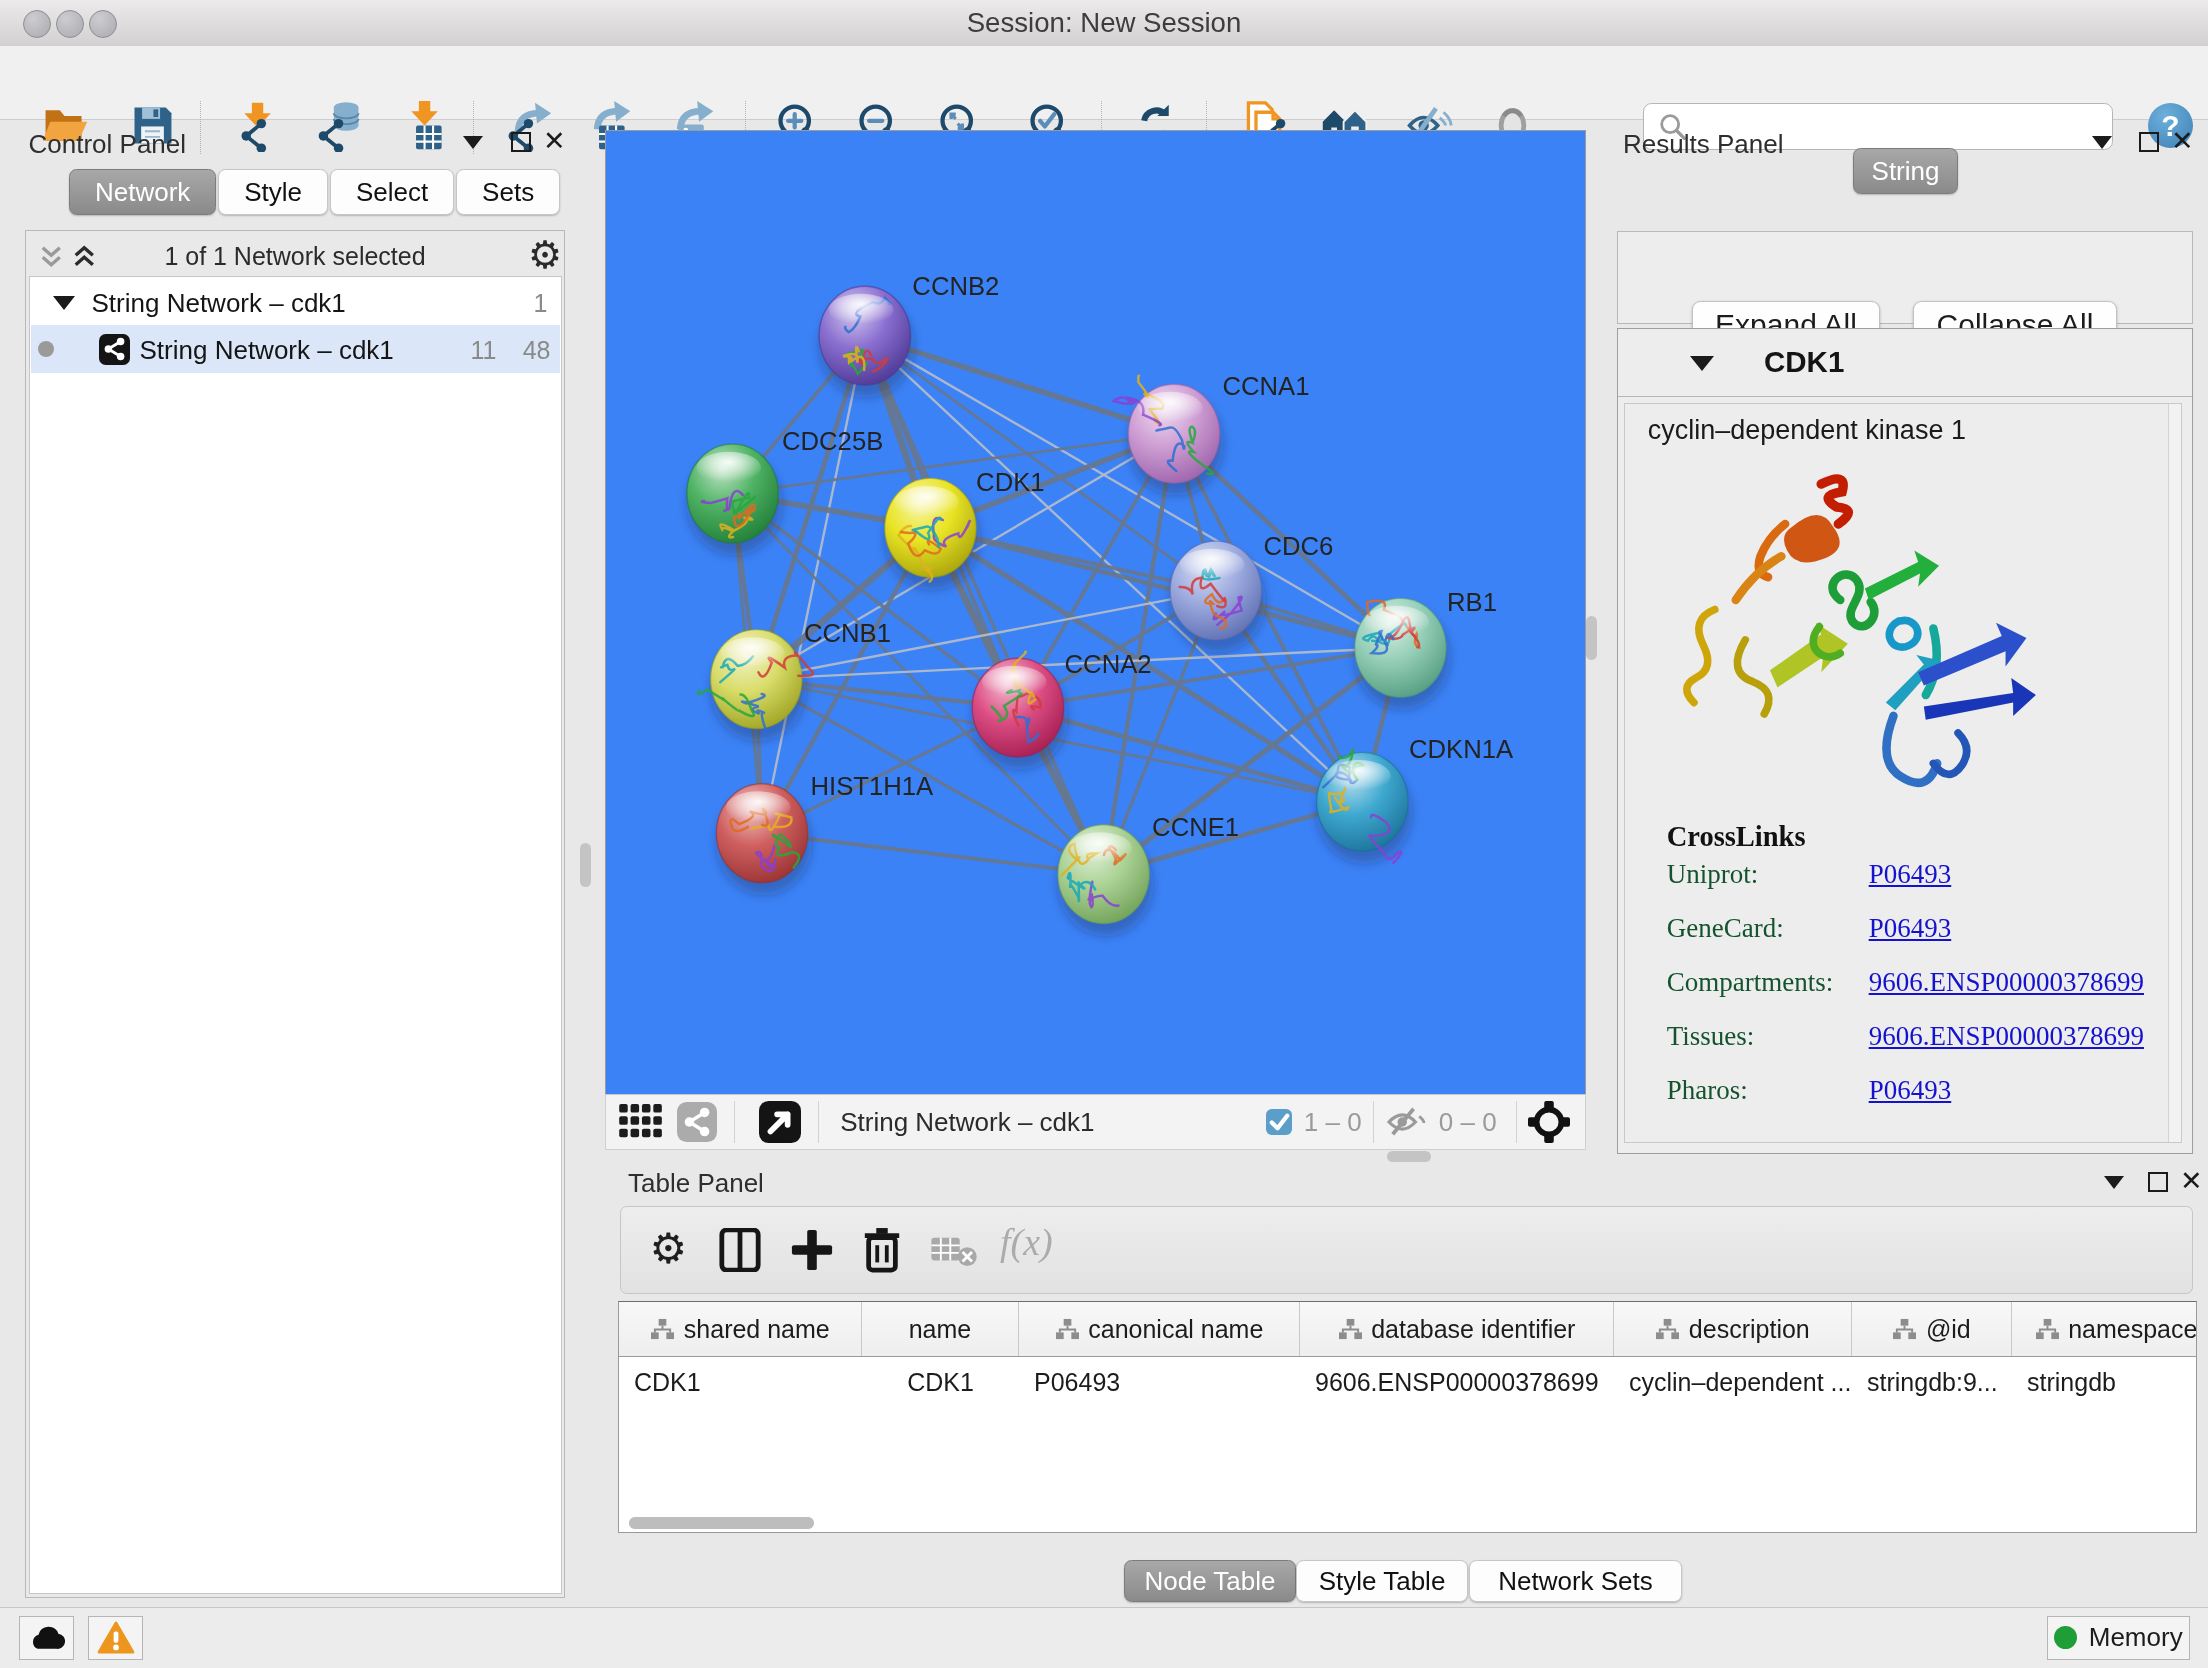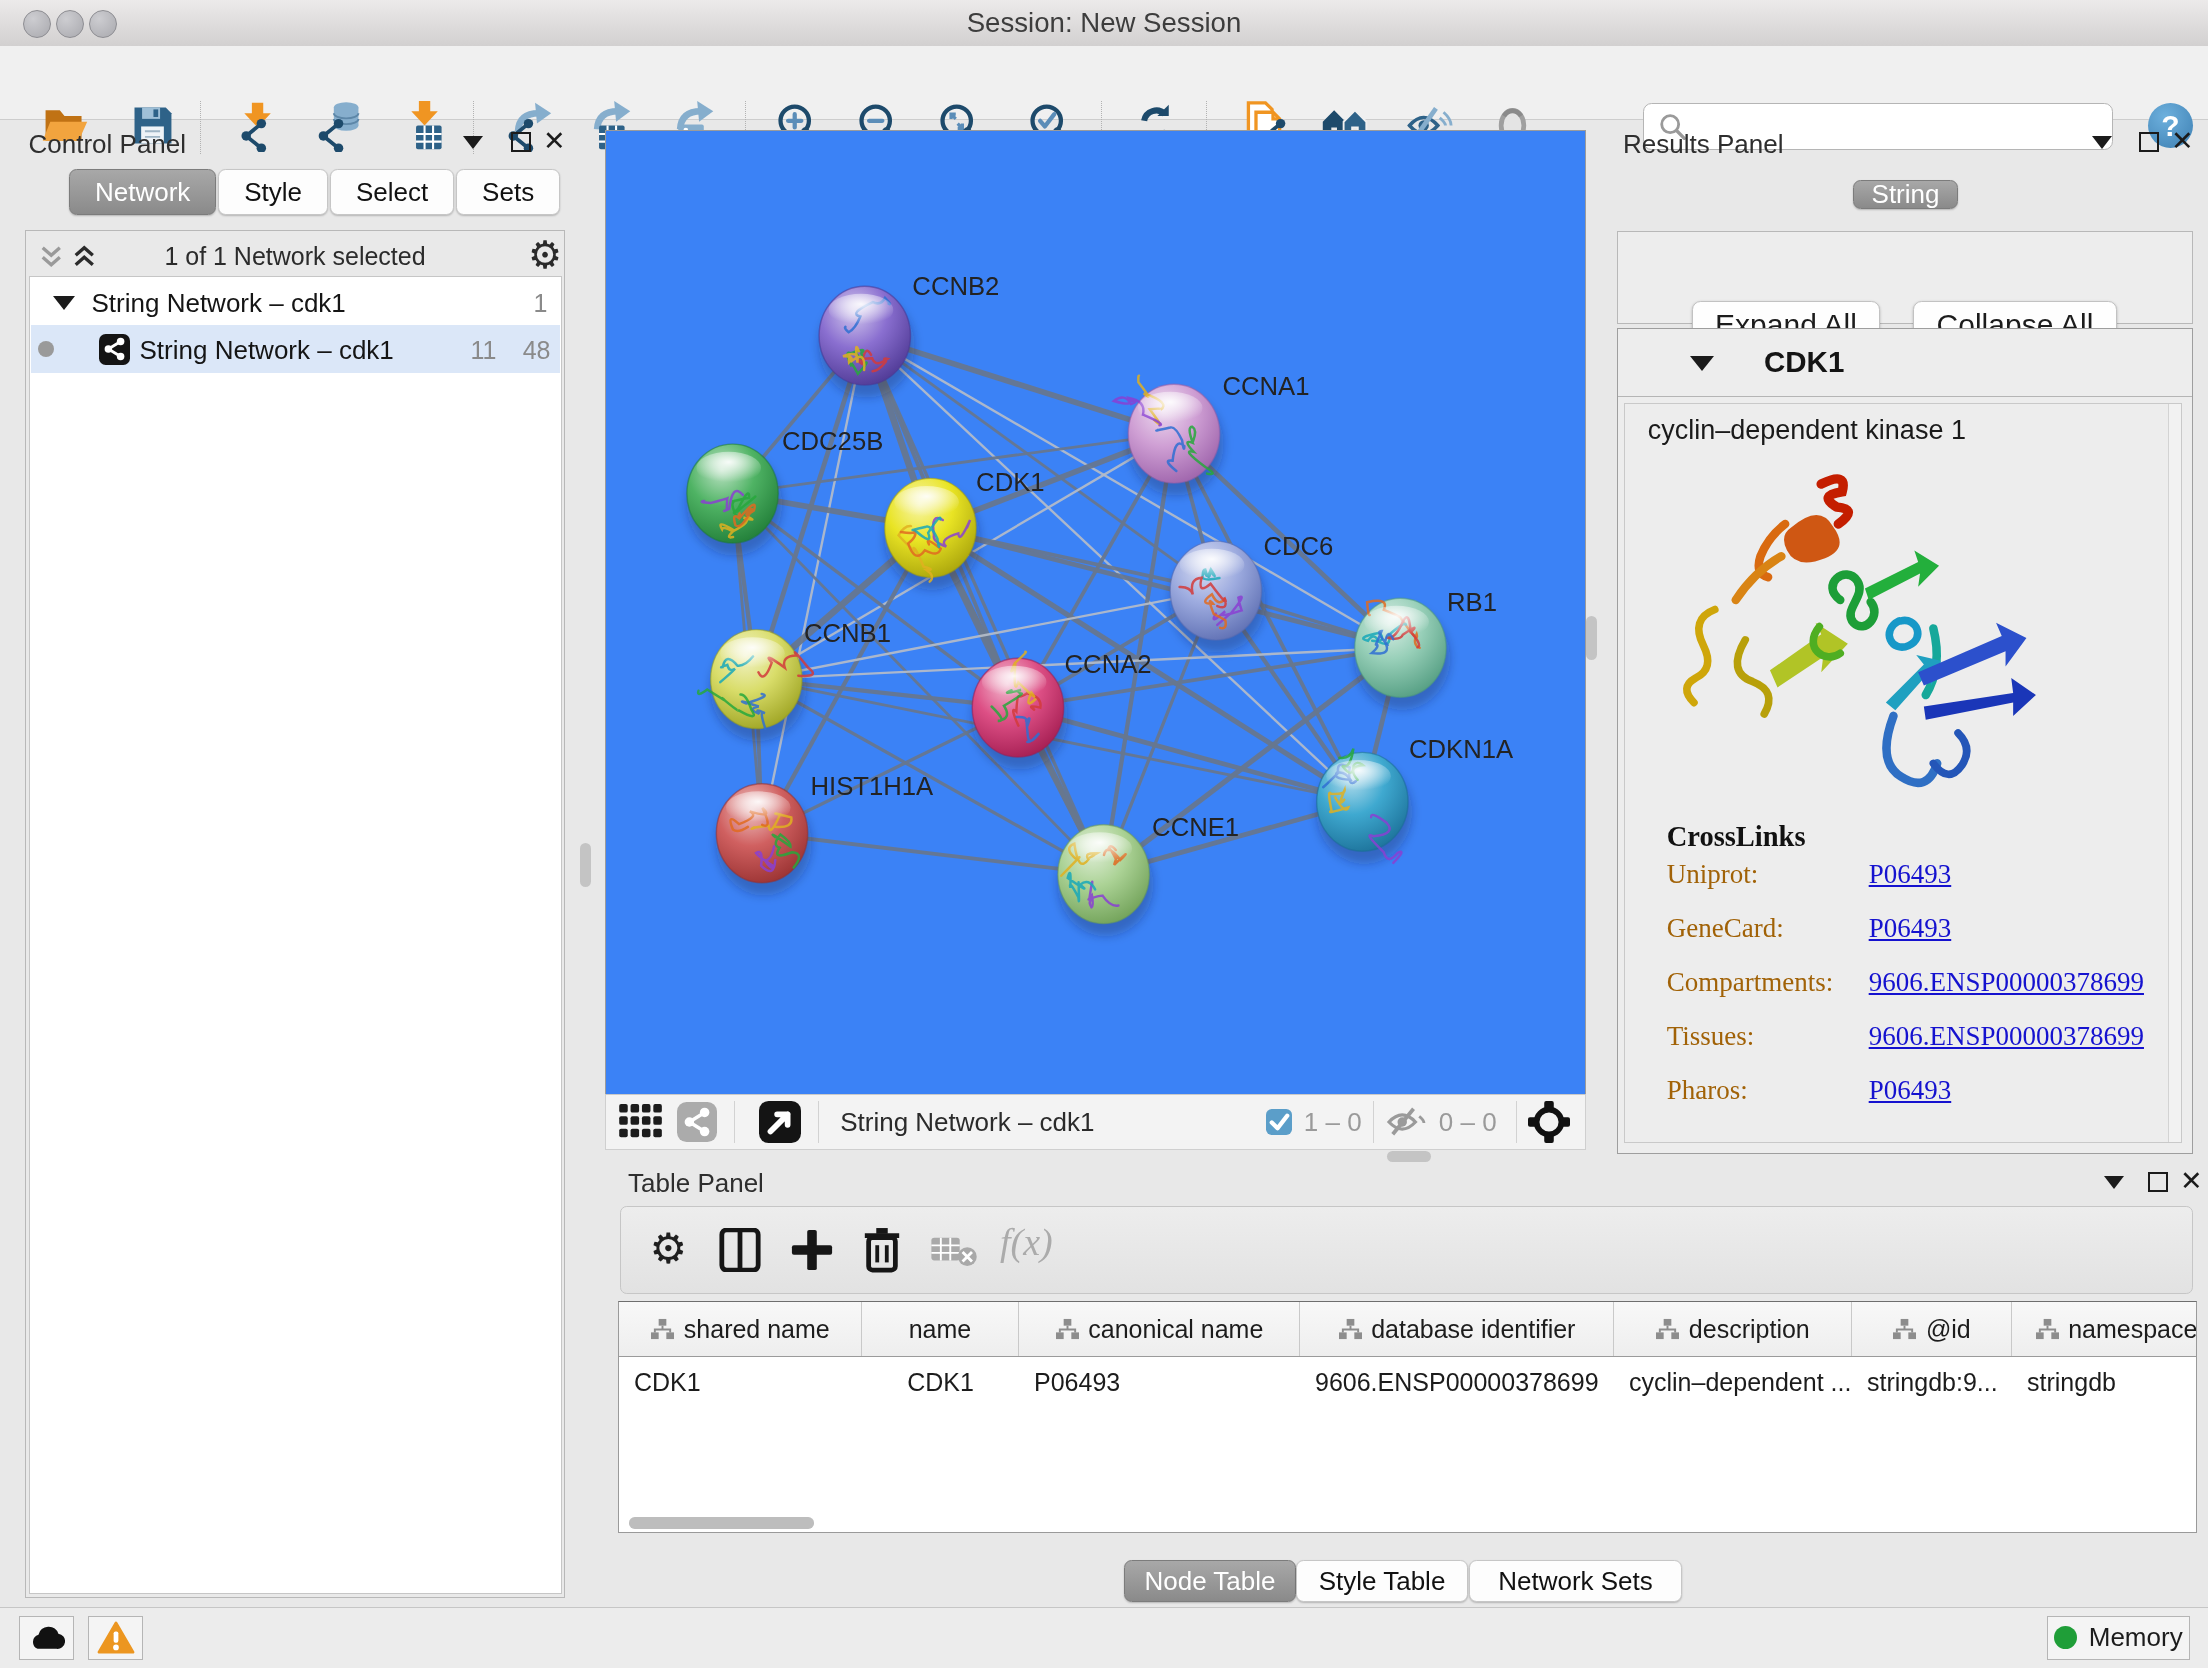--- a/index.html
+++ b/index.html
@@ -51,21 +51,21 @@
   .nt-count{font-size:26px;color:#9a9a9a;}
   .pill{background:#c4c4c4;border-radius:5.7px;}
   
   .rp-box1{left:1617px;top:231px;width:574px;height:91px;background:#ededed;border:1.9px solid #b8b8b8;}
   .rp-btn{position:absolute;top:21px;height:46px;background:#fefefe;border:1px solid #c2c2c2;border-radius:8.6px;
           font-size:30px;display:flex;align-items:center;justify-content:center;box-shadow:0 1px 2.9px rgba(0,0,0,.25);margin-top:48px;}
   .rp-box2{left:1617px;top:328px;width:574px;height:824px;background:#ededed;border:1.9px solid #9e9e9e;}
   .rp-head{position:absolute;left:0;top:0;width:100%;height:68px;border-bottom:1.9px solid #b5b5b5;box-sizing:border-box;}
   .rp-inner{position:absolute;left:5.7px;top:74px;width:558px;height:740px;background:#ededed;border:1px solid #c9c9c9;box-sizing:border-box;}
   .serif{font-family:"Liberation Serif","DejaVu Serif",serif;}
-  .xl-label{font-size:27px;color:#a16207;}
+  .xl-label{font-size:27px;color:#14532d;}
   .xl-link{font-size:27px;color:#1512cf;text-decoration:underline;}
   
   .tp-toolbox{left:620px;top:1206px;width:1571px;height:86px;background:linear-gradient(#ededed,#e2e2e2);
               border:1px solid #c6c6c6;border-radius:6.7px;}
   .tp-table{left:618px;top:1301px;width:1579px;height:232px;background:#fff;border:1px solid #9a9a9a;
             border-top:1.9px solid #6e6e6e;overflow:hidden;box-sizing:border-box;}
   .tp-header{display:flex;height:55px;background:linear-gradient(#f8f8f8,#eeeeee);border-bottom:1.9px solid #9b9b9b;box-sizing:border-box;}
   .th{display:flex;align-items:center;justify-content:center;gap:8.6px;border-right:1px solid #c9c9c9;
       font-size:25px;color:#1c1c1c;overflow:hidden;white-space:nowrap;box-sizing:border-box;flex:none;}
   .tp-row{display:flex;height:51px;align-items:center;}
@@ -543,21 +543,21 @@
 <div class="abs pill" style="left:1586px;top:616px;width:10.5px;height:44px"></div>
 <div class="abs pill" style="left:1387px;top:1151px;width:44px;height:10.5px"></div>
 
 <div class="abs panel-title" style="left:1623px;top:129px">Results Panel</div>
 <div class="abs win-ico" style="left:2092px;top:136px">
     <div class="tri"></div>
   </div>
 <div class="abs win-ico flo" style="left:2139px;top:132px"></div>
 <div class="abs win-ico clo" style="left:2171px;top:131px">✕</div>
 
-<div class="abs tab active" style="left:1853px;top:180px;width:105px;height:29px">String</div>
+<div class="abs tab active" style="left:1853px;top:148px;width:105px;height:46px">String</div>
 
 <div class="abs rp-box1">
   <div class="rp-btn" style="left:74px;width:186px">Expand All</div>
   <div class="rp-btn" style="left:295px;width:202px">Collapse All</div>
 </div>
 
 <div class="abs rp-box2">
   <div class="rp-head">
     <div class="abs" style="left:72px;top:27px;width:0;height:0;border-left:12.4px solid transparent;border-right:12.4px solid transparent;border-top:15px solid #1b1b1b"></div>
     <div class="abs" style="left:146px;top:16px;font-size:29.5px;font-weight:bold;color:#141414">CDK1</div>

